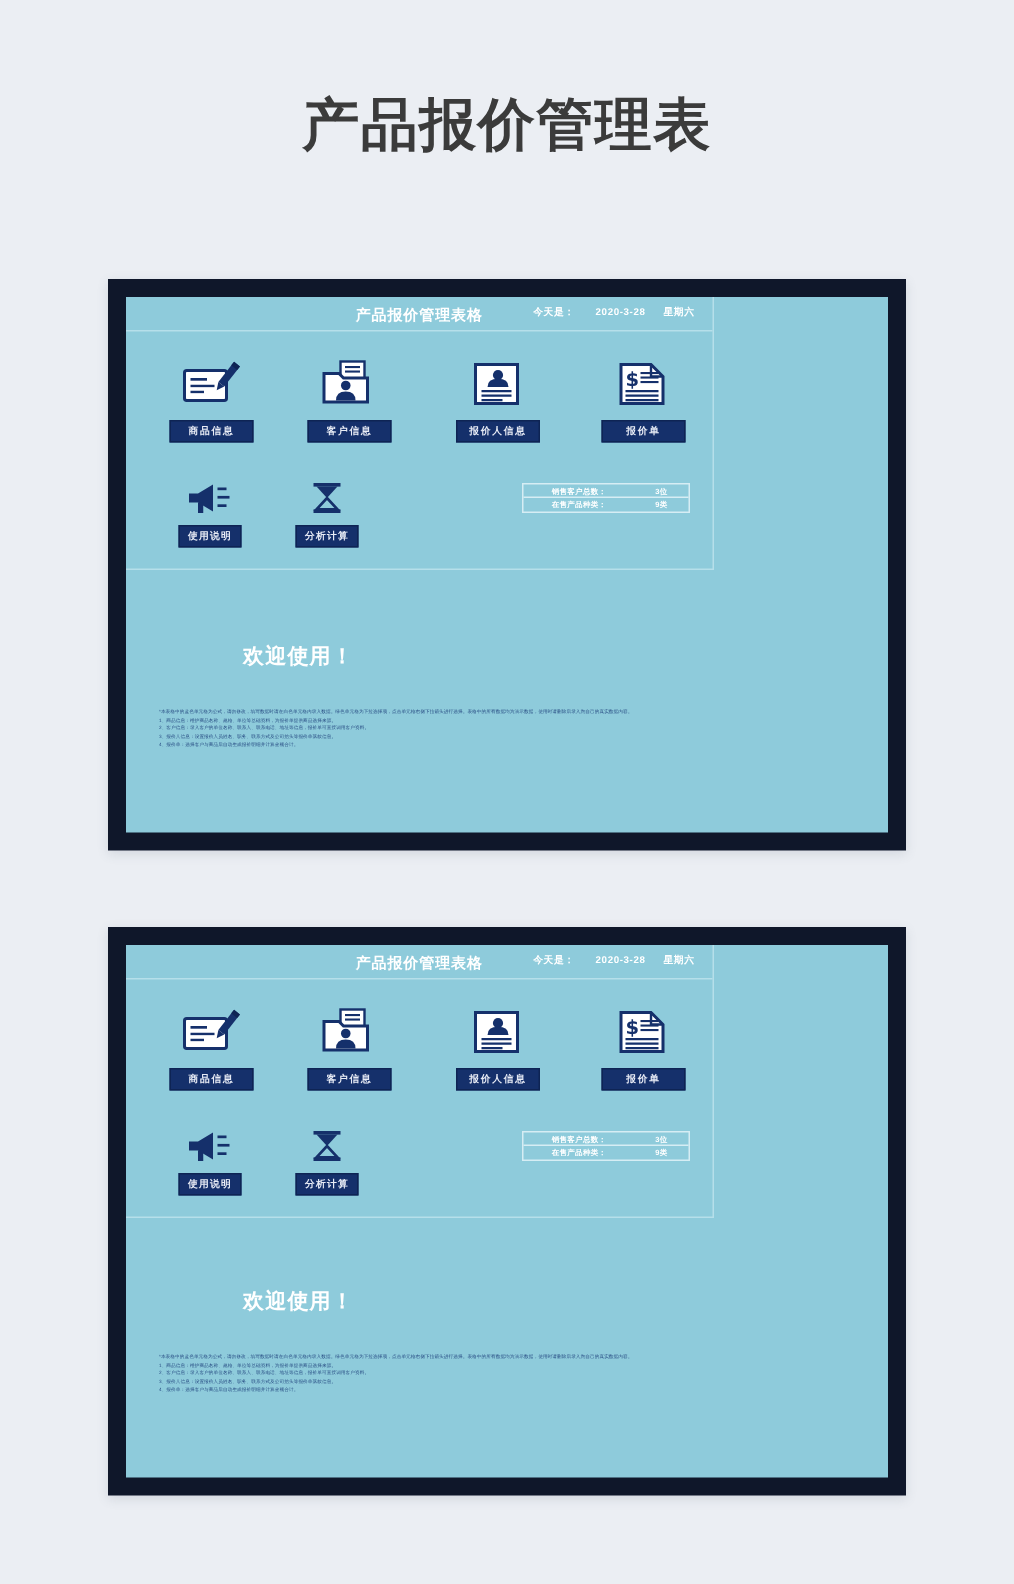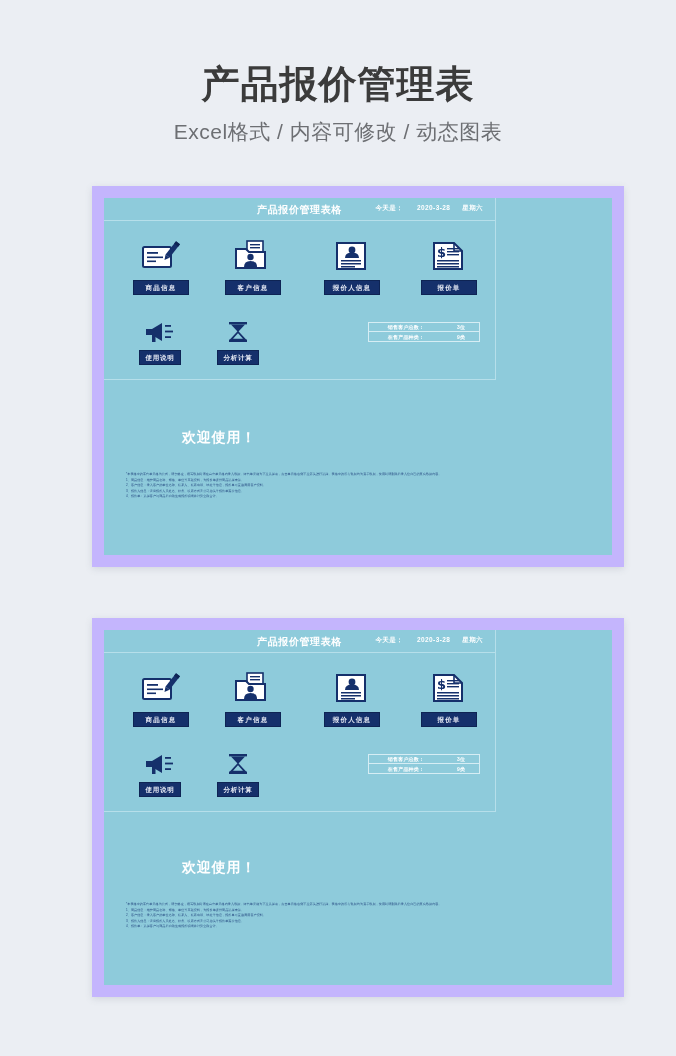--- a/index.html
+++ b/index.html
@@ -18,24 +18,23 @@
     color:#3b3b3b;letter-spacing:1px;
   }
   .header .sub{
     margin-top:13px;font-size:21px;line-height:26px;
     color:#6d6f73;font-weight:normal;letter-spacing:.5px;
   }
 
   
   .panel{
     position:absolute;left:72px;width:532px;
-    background:#c4b5fd;
+    background:#0f172a;
     box-shadow:0 2px 7px rgba(90,100,120,.16);
     box-sizing:border-box;
-    margin-left:20px;
   }
   .panel.p1{top:186px;height:381px;padding:12px;}
   .panel.p2{top:618px;height:379px;padding:12px;}
 
   .sheet{
     position:relative;width:100%;height:100%;
     background:#8ecbdb;
     box-sizing:border-box;
     overflow:hidden;
   }
@@ -139,21 +138,20 @@
     opacity:.92;
   }
 </style>
 </head>
 <body>
 
 <div class="page">
 
   <div class="header">
     <h1>产品报价管理表</h1>
-    <div class="sub">Excel格式 / 内容可修改 / 动态图表</div>
   </div>
 
   <div class="panel p1">
     <div class="sheet">
 
       <div class="work">
 
         <div class="titlebar">
           <div class="tb-title">产品报价管理表格</div>
           <div class="tb-datewrap">

